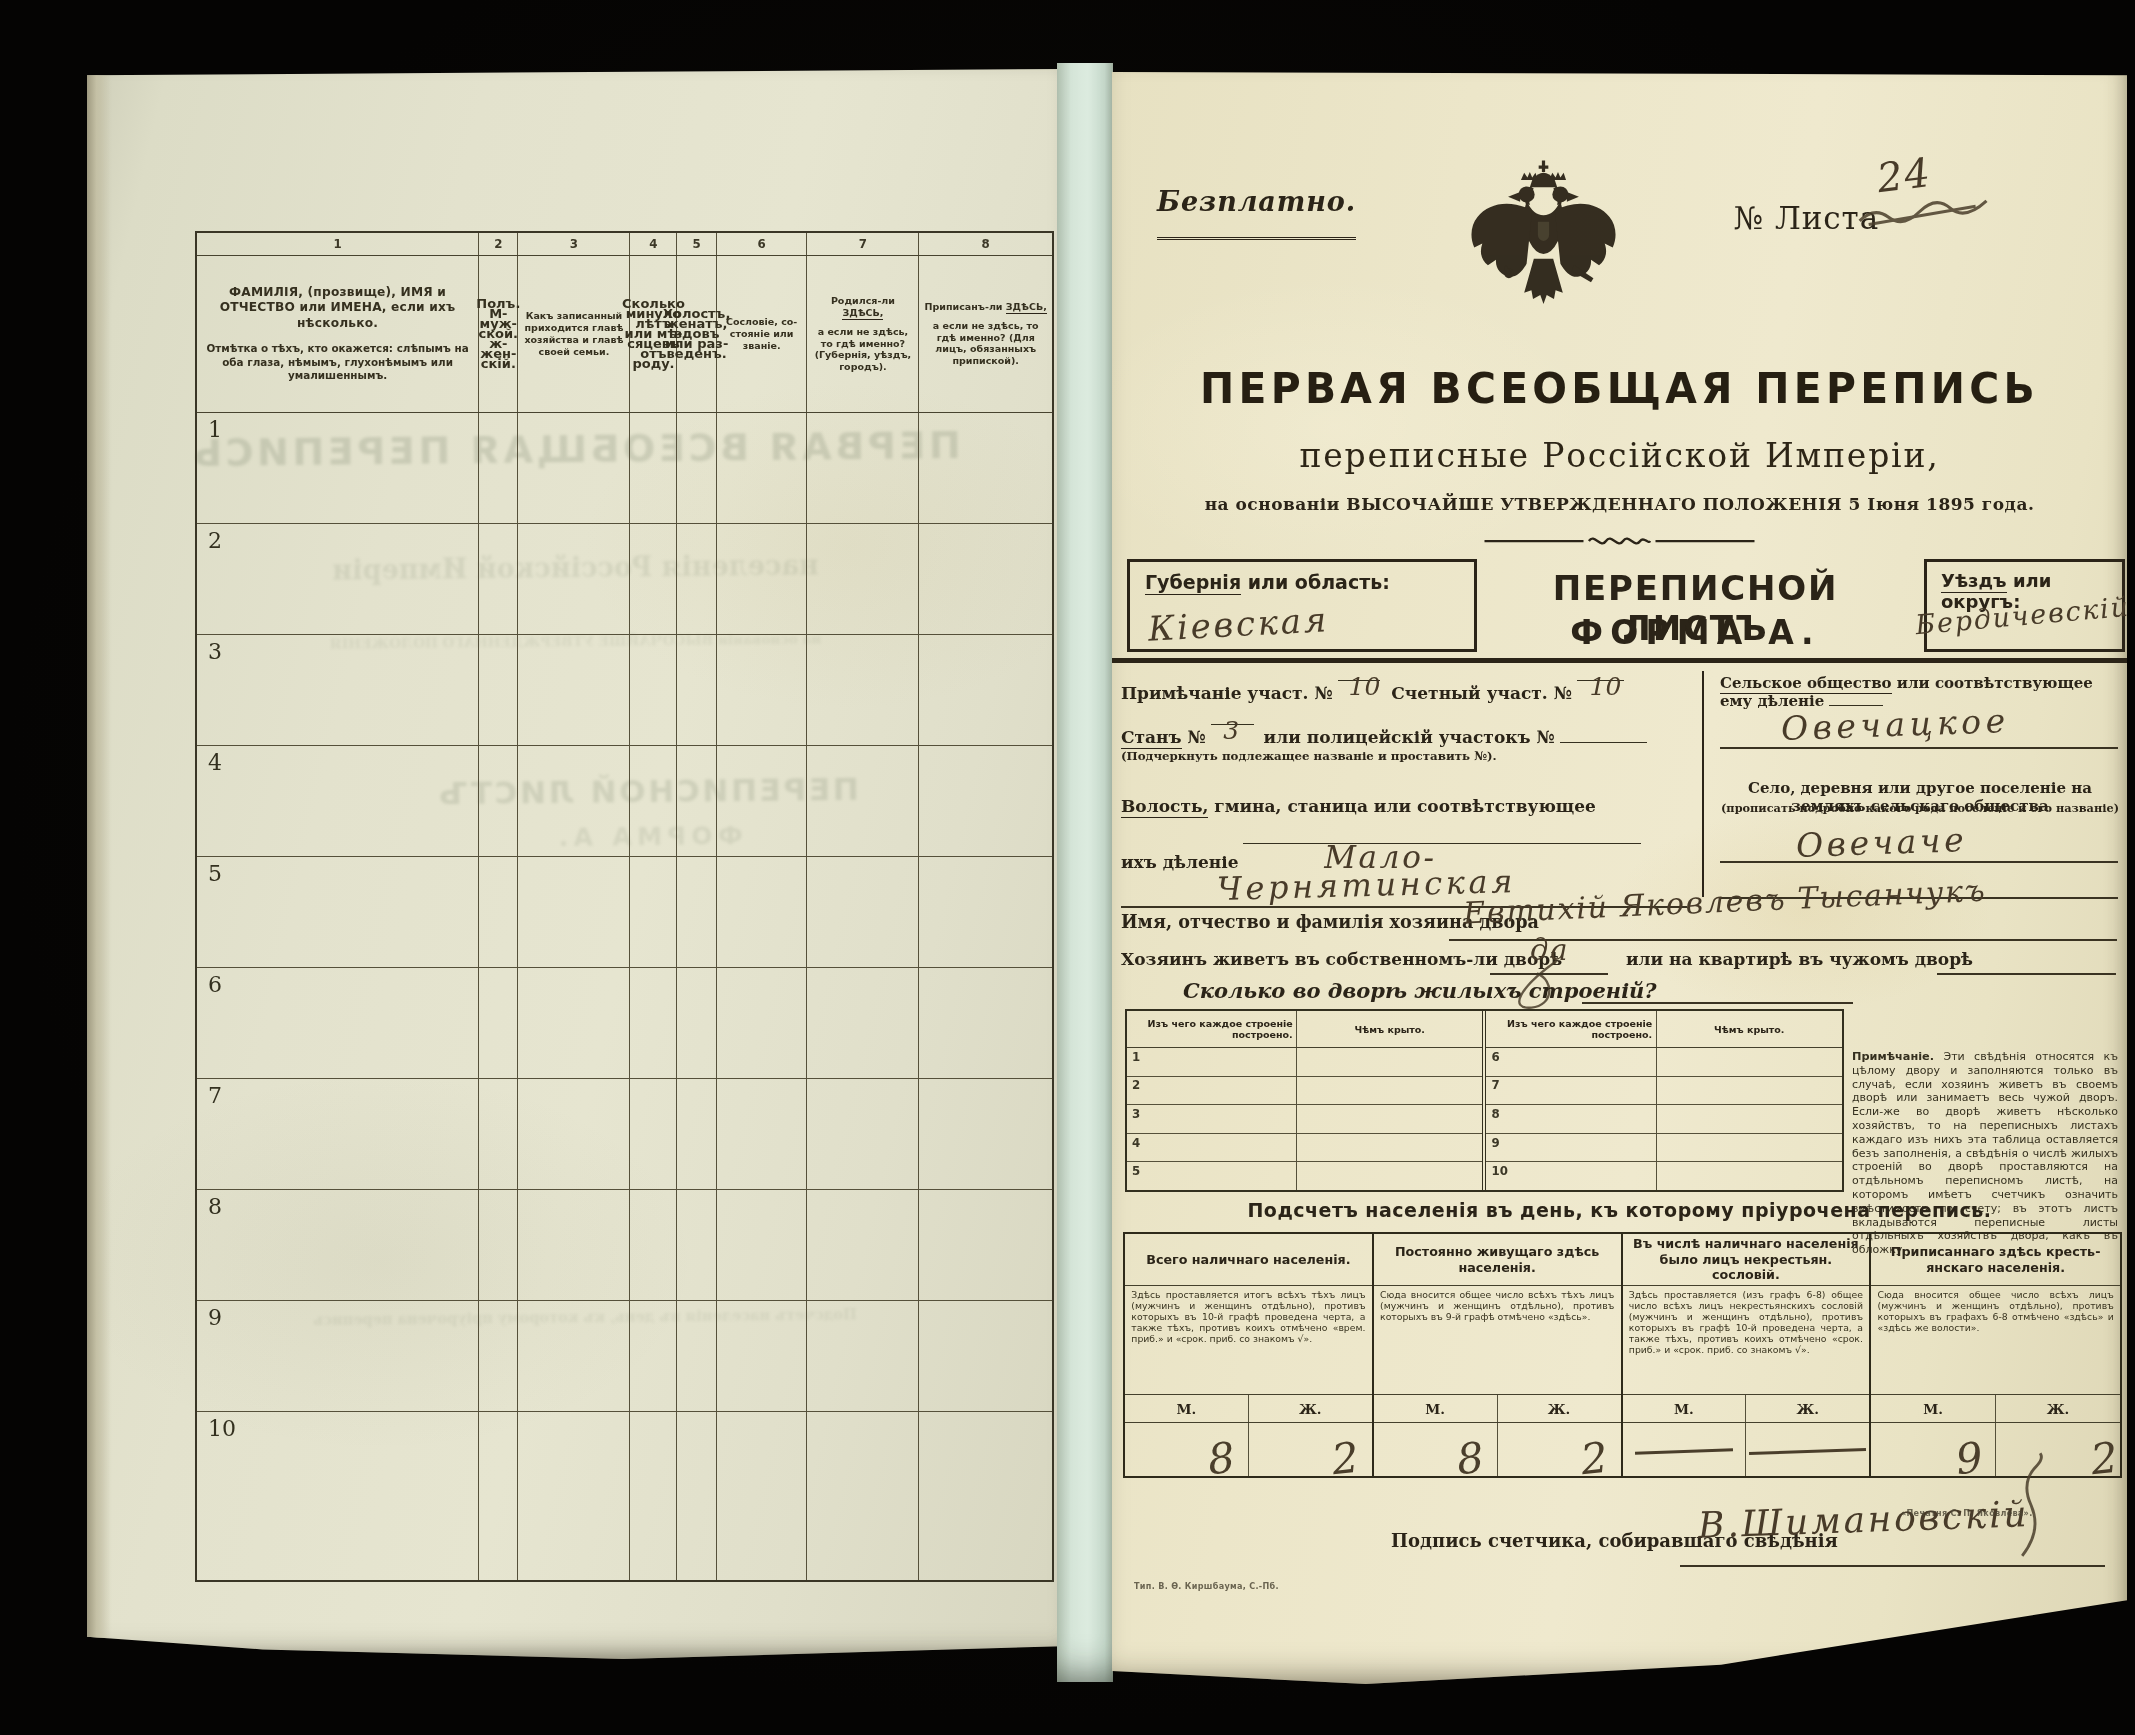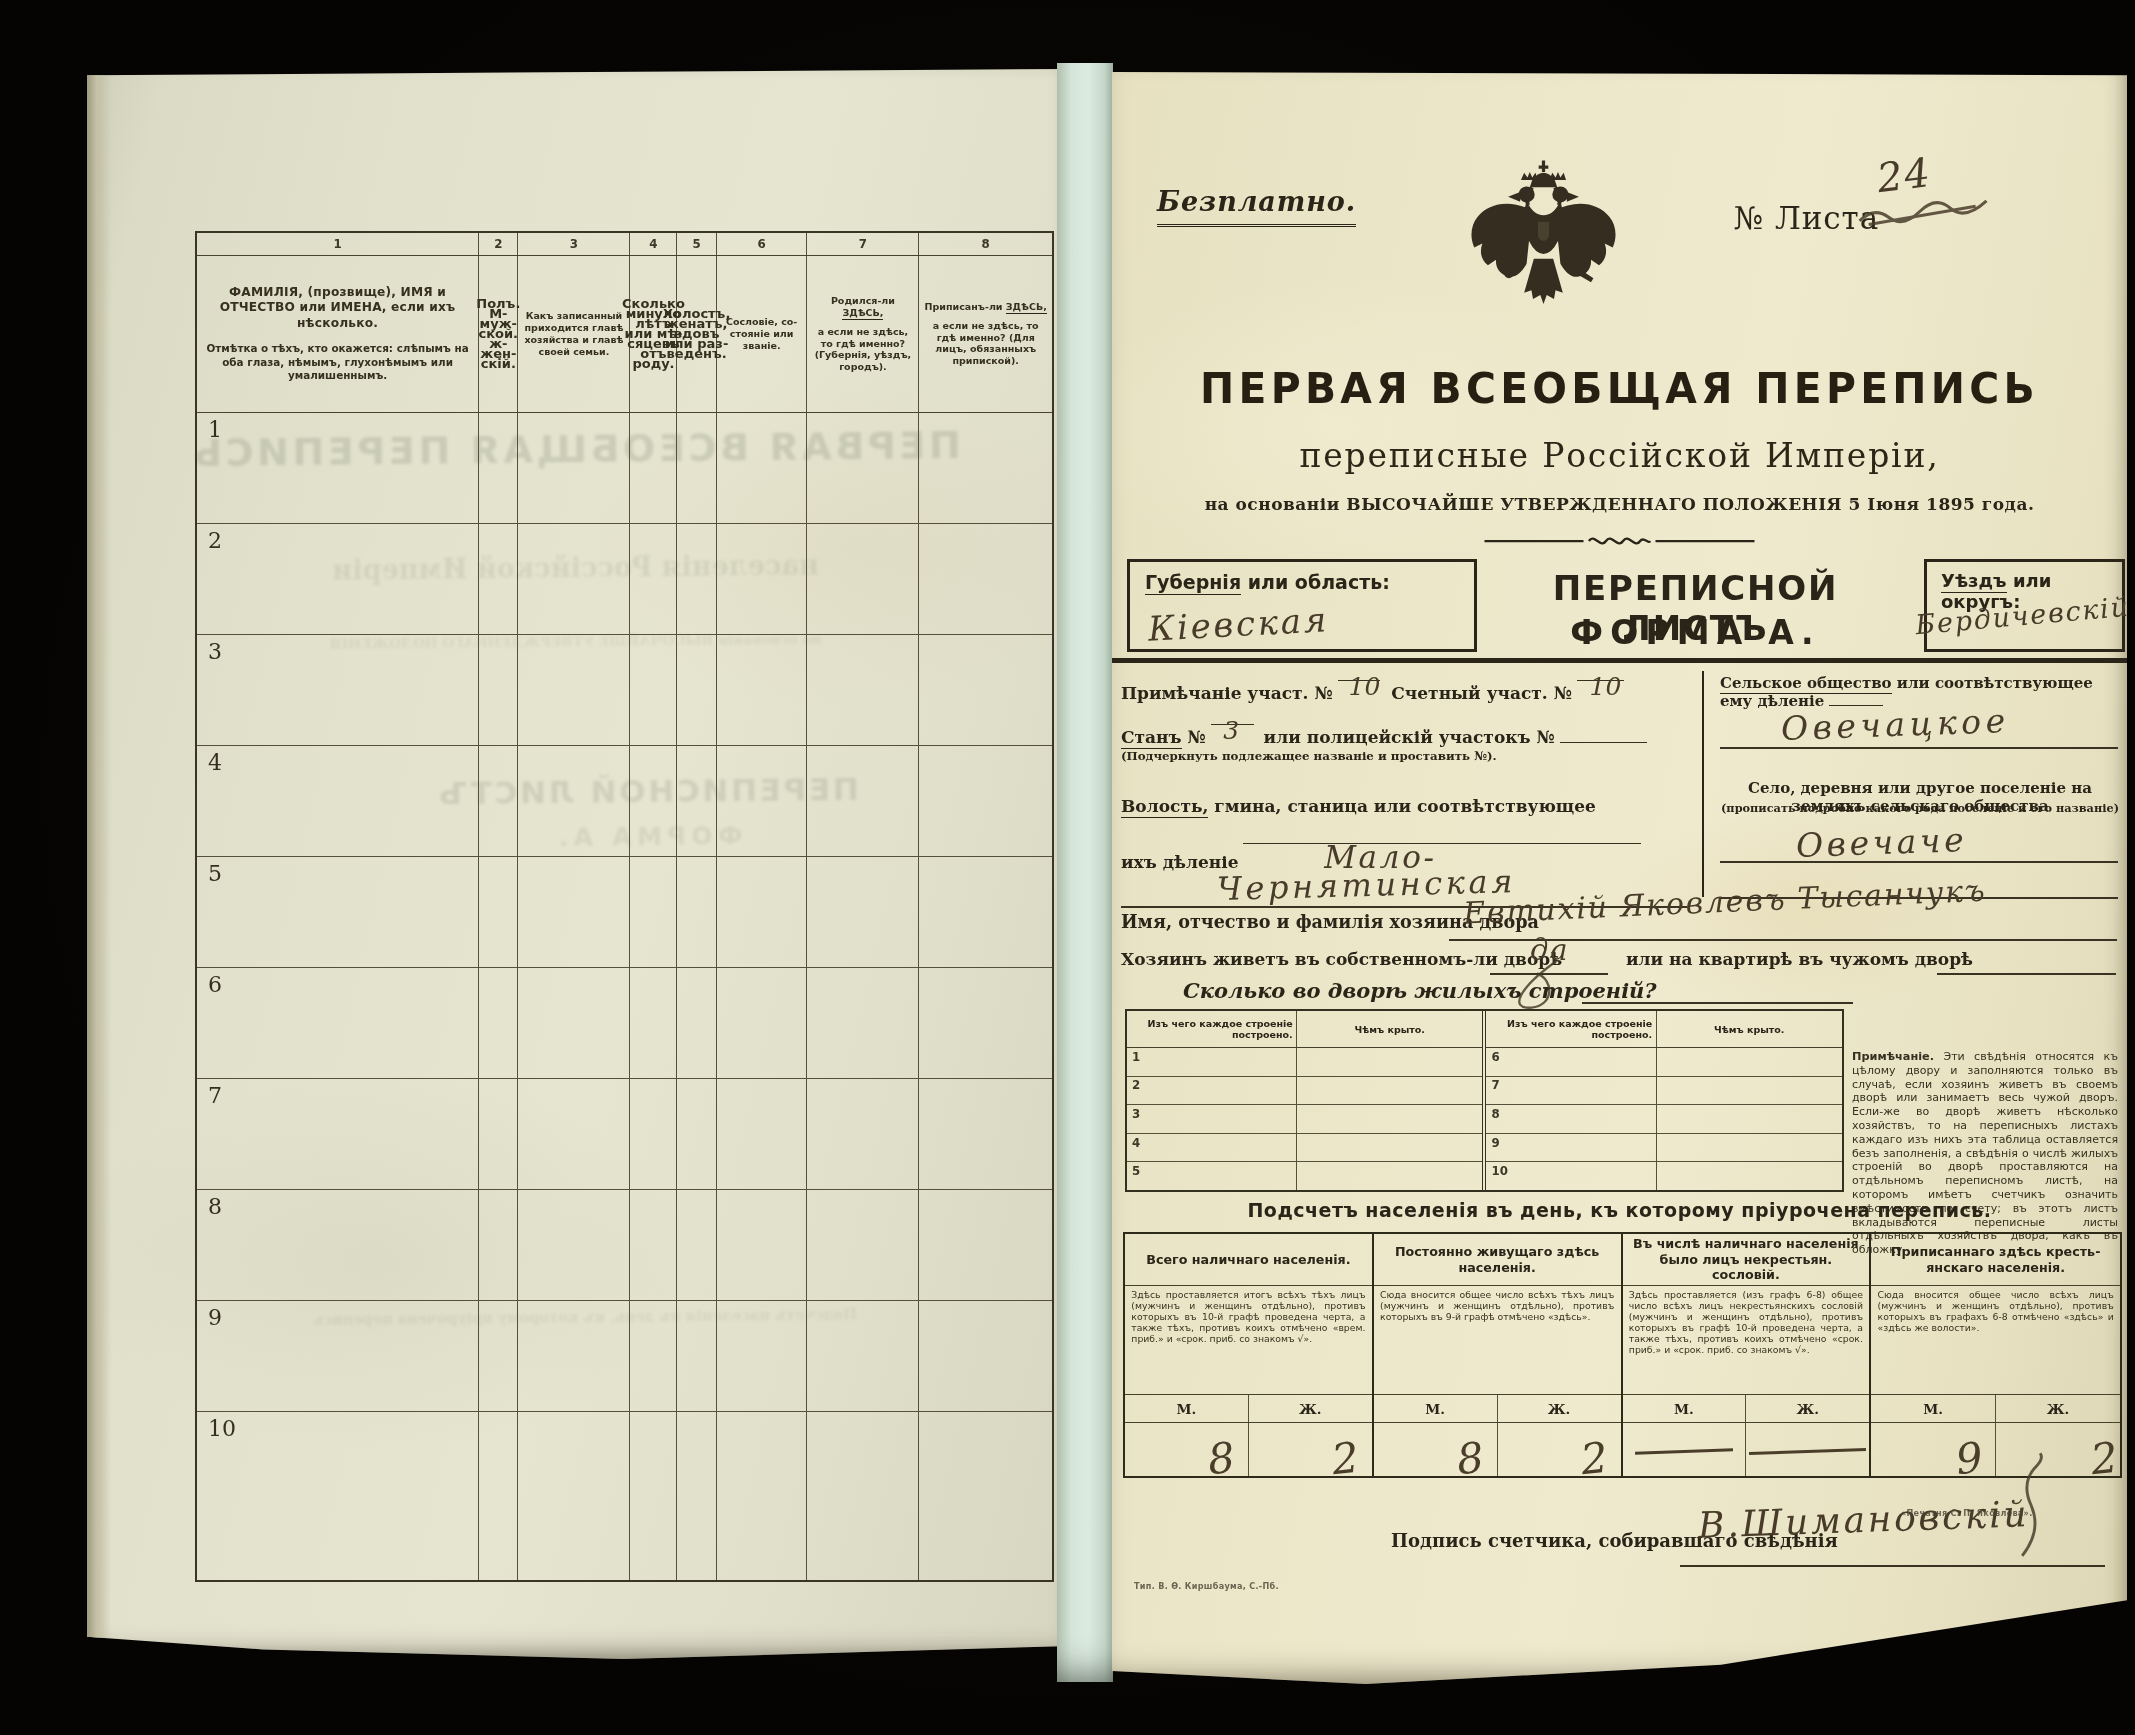--- a/index.html
+++ b/index.html
@@ -52,21 +52,21 @@
   .hdr-sub{font-size:10.4px;line-height:13.6px;margin-top:11px;}
   .hdr-tiny{font-size:13px;line-height:10px;}
   .hdr-small{font-size:9.5px;line-height:11.8px;}
   .row-num{font-family:"DejaVu Serif",serif;font-size:22px;color:#33301f;padding:3.6px 0 0 11px;}
   .ghost{position:absolute;transform:scaleX(-1) rotate(.6deg);color:#6f7a62;
     filter:blur(1.4px);font-weight:bold;white-space:nowrap;pointer-events:none;}
 
   
   .rp{position:absolute;}
   #free-label{left:45px;top:114px;font-size:27px;font-weight:bold;font-style:italic;letter-spacing:0.9px;}
-  #free-label span{border-bottom:3.6px double #2b2418;padding-bottom:7px;}
+  #free-label span{border-bottom:3.6px double #2b2418;padding-bottom:20px;}
   #sheet-no{left:622px;top:128px;font-size:31px;letter-spacing:0.9px;}
   #sheet-no-val{left:765px;top:80px;font-size:40px;transform:rotate(-7deg);letter-spacing:1.8px;}
   #main-title{left:0;top:291px;width:1015px;text-align:center;font-family:"DejaVu Sans",sans-serif;
     font-weight:bold;font-size:43px;letter-spacing:4.5px;transform:scaleX(.95);color:#261f12;}
   #sub-title{left:0;top:364px;width:1015px;text-align:center;font-size:33px;letter-spacing:1.8px;color:#2d2516;}
   #law-line{left:0;top:422px;width:1015px;text-align:center;font-weight:bold;font-size:17px;letter-spacing:0.5px;}
   .formbox{border:3.6px solid #2b2418;}
   #gub-box{left:14.5px;top:487px;width:344px;height:87px;}
   #gub-label{left:33px;top:499px;font-family:"DejaVu Sans",sans-serif;font-weight:bold;font-size:19px;}
   #gub-val{left:36px;top:532px;font-size:34px;transform:rotate(-3deg);letter-spacing:2.7px;}

